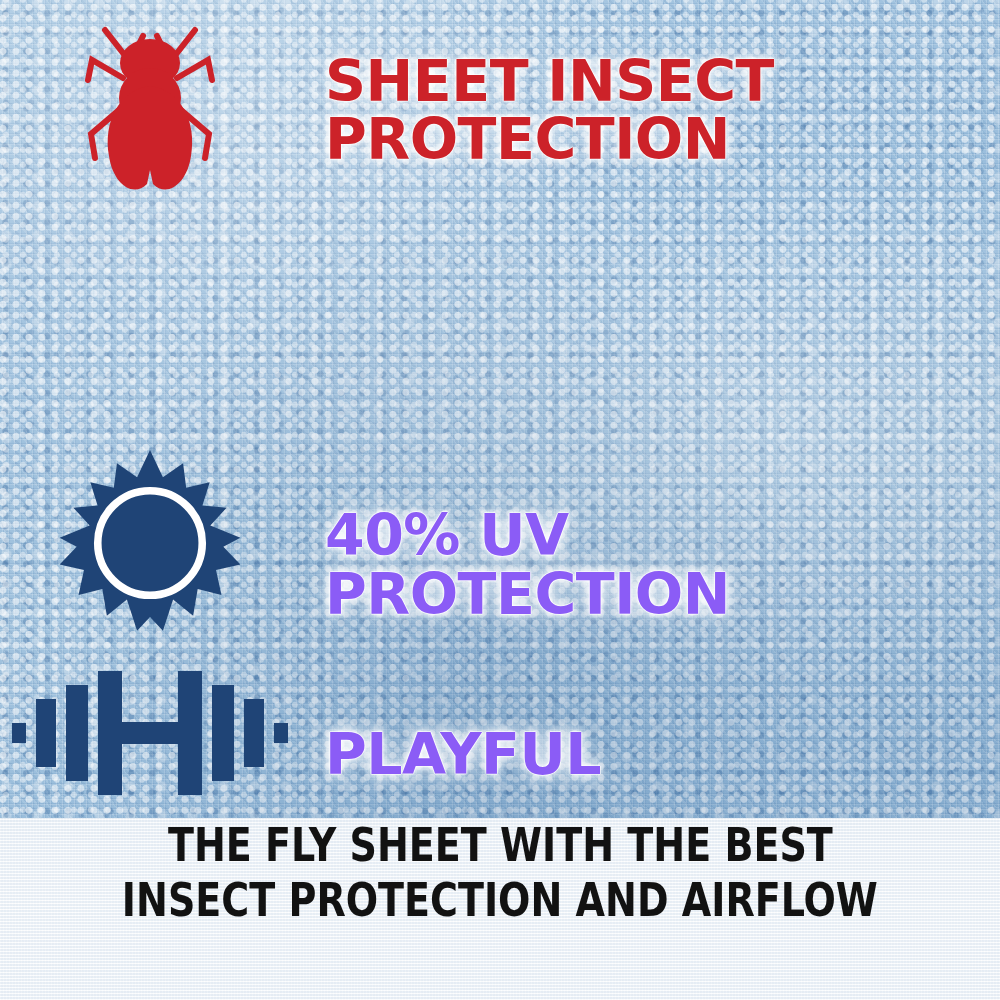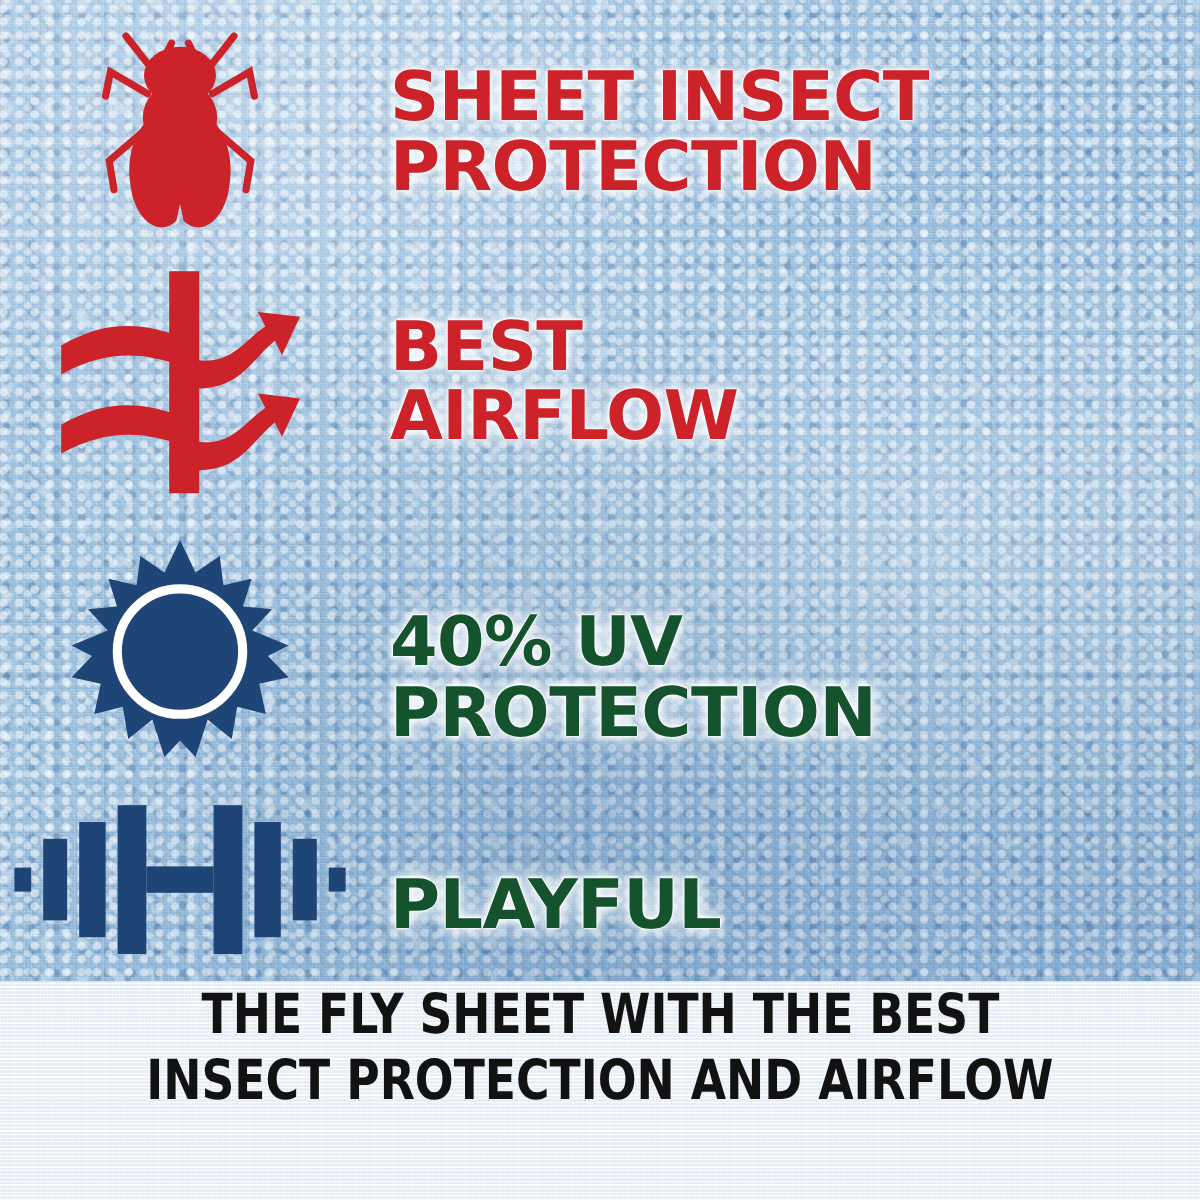--- a/index.html
+++ b/index.html
@@ -110,21 +110,21 @@
        0 0 6px rgba(255,255,255,0.95),
        0 0 12px rgba(255,255,255,0.85),
        0 0 18px rgba(255,255,255,0.6),
        1px 0 0 rgba(255,255,255,0.55),
       -1px 0 0 rgba(255,255,255,0.55),
        0 1px 0 rgba(255,255,255,0.55),
        0 -1px 0 rgba(255,255,255,0.55);
   }
 
   .navy-text {
-    color: #14532d;
+    color: #8b5cf6;
     text-shadow:
        0 0 7px rgba(255,255,255,0.98),
        0 0 14px rgba(255,255,255,0.9),
        0 0 22px rgba(255,255,255,0.65),
        1px 0 0 rgba(255,255,255,0.6),
       -1px 0 0 rgba(255,255,255,0.6),
        0 1px 0 rgba(255,255,255,0.6),
        0 -1px 0 rgba(255,255,255,0.6);
     margin-top: 44px;
   }
@@ -218,50 +218,20 @@
       </span>
     </div>
     <div class="text-cell">
       <div class="headline red-text">
         <span class="ln">SHEET INSECT</span>
         <span class="ln">PROTECTION</span>
       </div>
     </div>
   </div>
 
-  <div class="row" id="row-airflow">
-    <div class="icon-cell">
-      <span>
-        <svg width="215" height="185" viewBox="0 0 215 185" aria-hidden="true">
-
-          <path d="M8 62 C 45 40, 75 44, 100 52 L100 76 C 72 68, 45 66, 8 86 Z" fill="#CC2229"></path>
-
-          <path d="M8 128 C 45 106, 75 110, 100 118 L100 142 C 72 134, 45 132, 8 152 Z" fill="#CC2229"></path>
-
-          <rect x="98" y="0" width="25" height="185" fill="#CC2229"></rect>
-
-          <path d="M120 74
-                   C 150 78, 158 60, 178 46
-                   L172 34 L207 38 L192 70 L186 58
-                   C 166 74, 158 98, 120 98 Z" fill="#CC2229"></path>
-
-          <path d="M120 142
-                   C 150 146, 158 128, 178 114
-                   L172 102 L207 106 L192 138 L186 126
-                   C 166 142, 158 166, 120 166 Z" fill="#CC2229"></path>
-        </svg>
-      </span>
-    </div>
-    <div class="text-cell">
-      <div class="headline red-text">
-        <span class="ln">BEST</span>
-        <span class="ln">AIRFLOW</span>
-      </div>
-    </div>
-  </div>
 
   <div class="row" id="row-uv">
     <div class="icon-cell">
       <span>
         <svg width="196" height="190" viewBox="0 0 200 200" aria-hidden="true">
           <g transform="translate(100,100)">
 
             <polygon fill="#1F4476" points="
               0,-98 13.6,-69.3 34.8,-83.9 38.1,-58.2 62.8,-63.9 55.2,-39.6 80.7,-37.2
               63.5,-18.5 95.1,-5.4 77.2,3.9 95.1,22.6 69.5,28.3 75.2,54.7 50.2,48.3

